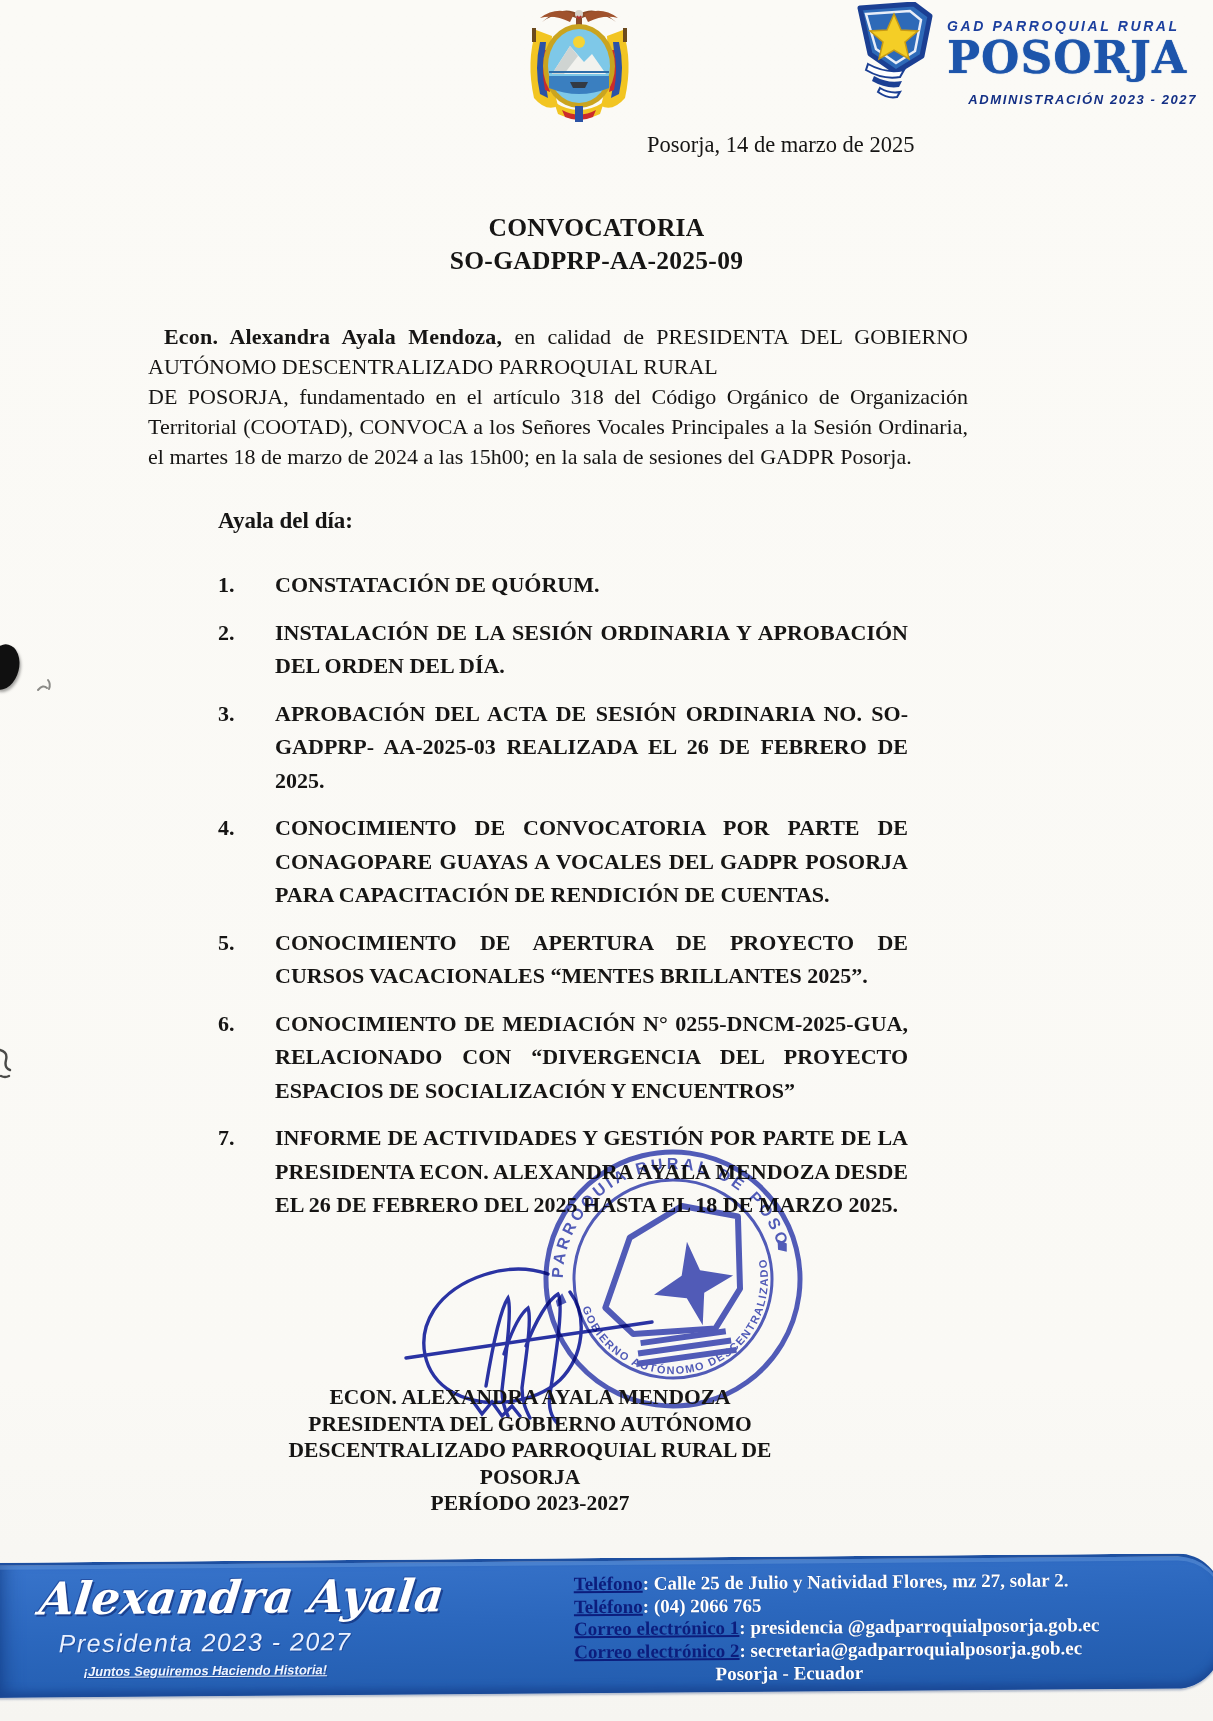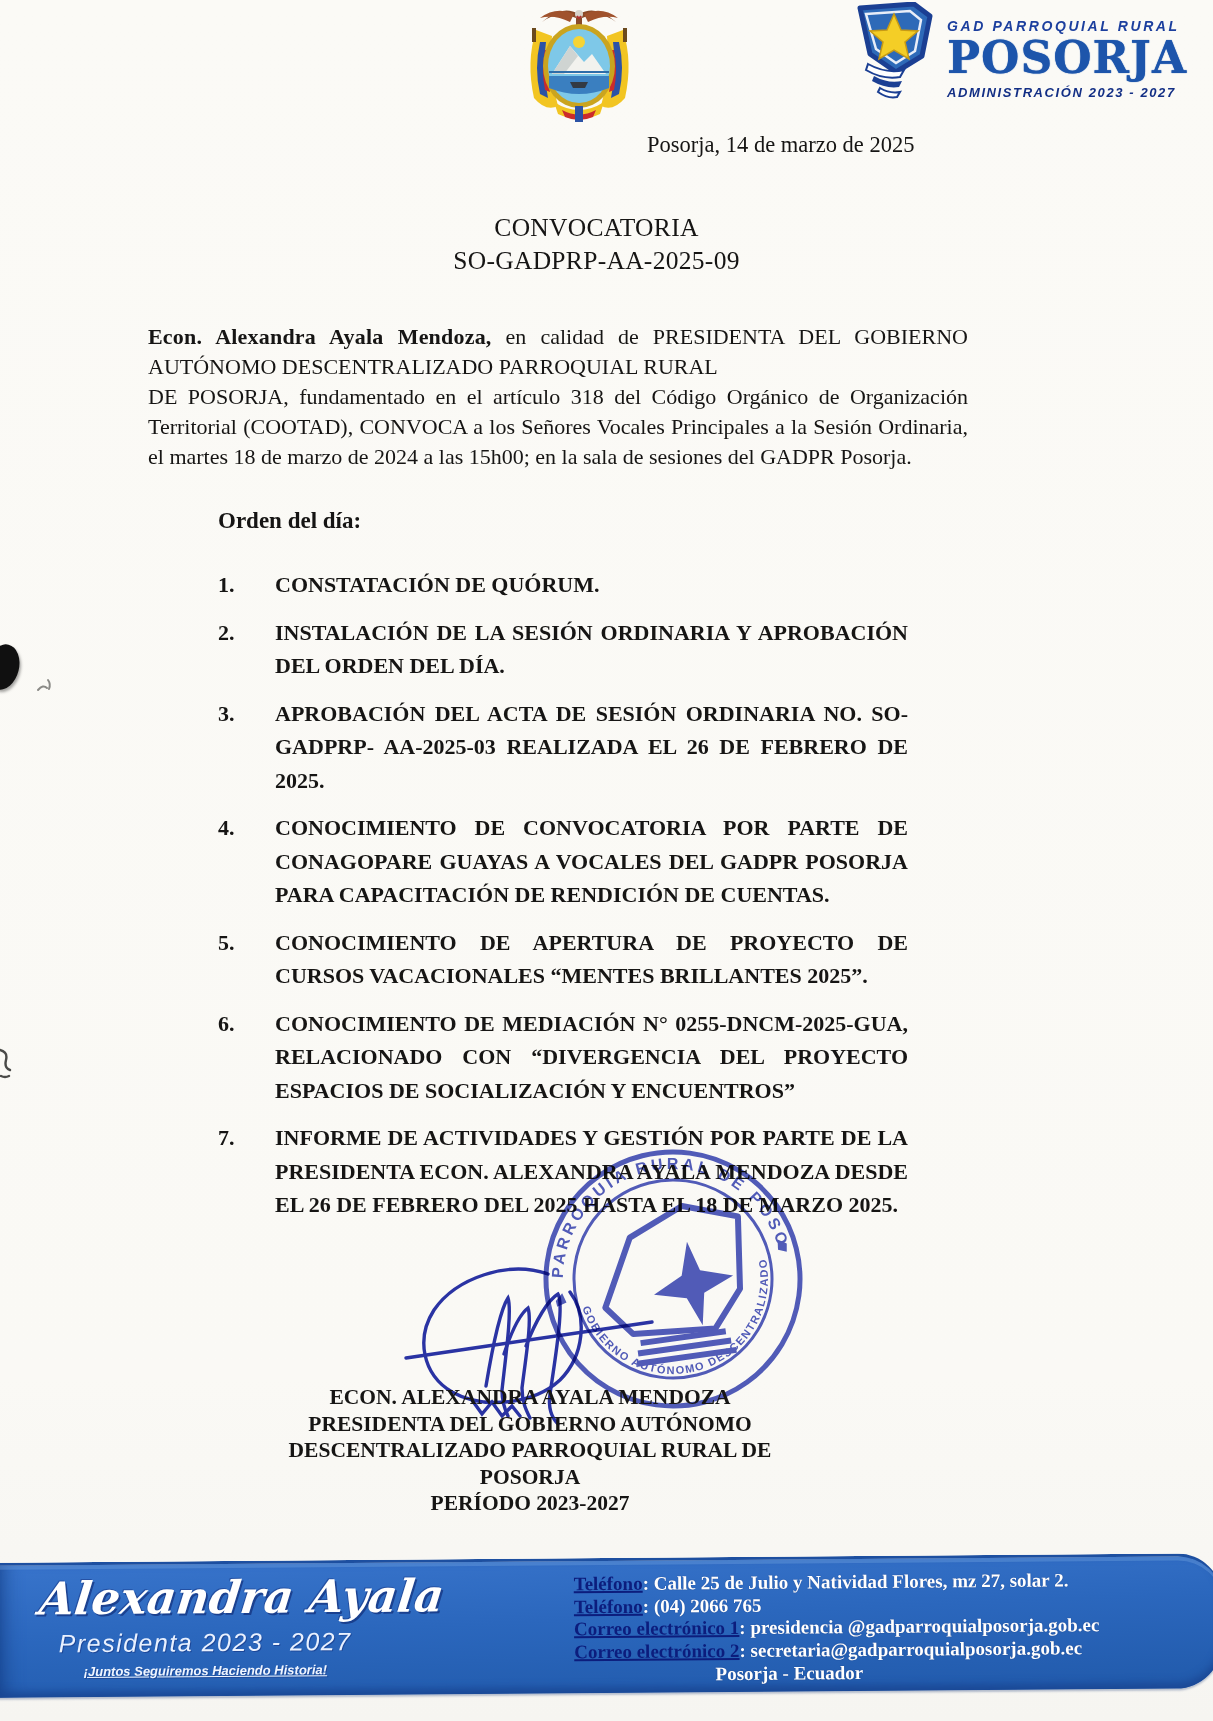--- a/index.html
+++ b/index.html
@@ -20,30 +20,30 @@
     font-family:"Liberation Sans",sans-serif; font-style:italic; font-weight:bold;
     font-size:14px; letter-spacing:2.6px; color:#1c3f9e; white-space:nowrap;
   }
   .brand-name{
     font-family:"DejaVu Serif",serif; font-weight:bold; font-size:44px; line-height:46px;
     letter-spacing:1px; color:#1d55ab; margin-top:1px; white-space:nowrap;
     text-shadow:0 0 1px #1d55ab;
   }
   .brand-admin{
     font-family:"Liberation Sans",sans-serif; font-style:italic; font-weight:bold;
-    font-size:13px; letter-spacing:1.6px; color:#132f85; margin-top:4px; white-space:nowrap;
+    font-size:13px; letter-spacing:1.6px; color:#132f85; margin-top:11px; white-space:nowrap;text-align:right;
   }
 
   
   .dateline{position:absolute; left:647px; top:132px; font-size:22.5px; white-space:nowrap;}
   .title-block{position:absolute; left:0; top:211px; width:1193px; text-align:center;
-    font-weight:normal; font-size:25.5px; line-height:33px; letter-spacing:.3px;}
+    font-weight:bold; font-size:25.5px; line-height:33px; letter-spacing:.3px;}
   .intro{position:absolute; left:148px; top:300px; width:820px;
     font-size:22px; line-height:30px; text-align:justify;}
-  .intro b{letter-spacing:.2px;}
+  .intro b{letter-spacing:.2px;margin-left:16px;}
   .orden{position:absolute; left:218px; top:508px; font-weight:bold; font-size:23px;}
   .agenda{position:absolute; left:218px; top:568px; width:690px;}
   .agenda-item{display:grid; grid-template-columns:36px 1fr; margin-bottom:14px;
     font-weight:bold; font-size:22px; line-height:33.5px;}
   .agenda-num{text-align:left;}
   .agenda-text{text-align:justify;margin-left:21px;}
 
   
   .sig-scribble{position:absolute; left:398px; top:1258px; width:262px; height:175px;
     mix-blend-mode:multiply;}
@@ -152,21 +152,21 @@
 
   <div class="dateline">Posorja, 14 de marzo de 2025</div>
 
   <div class="title-block">
     <div>CONVOCATORIA</div>
     <div>SO-GADPRP-AA-2025-09</div>
   </div>
 
   <p class="intro"><b>Econ. Alexandra Ayala Mendoza,</b><span> en calidad de PRESIDENTA DEL GOBIERNO AUTÓNOMO DESCENTRALIZADO PARROQUIAL RURAL</span><br><span>DE POSORJA, fundamentado en el artículo 318 del Código Orgánico de Organización Territorial (COOTAD), CONVOCA a los Señores Vocales Principales a la Sesión Ordinaria, el martes 18 de marzo de 2024 a las 15h00; en la sala de sesiones del GADPR Posorja.</span></p>
 
-  <div class="orden">Orden del día:</div>
+  <div class="orden">Ayala del día:</div>
 
   <div class="agenda">
     <div class="agenda-item">
       <div class="agenda-num">1.</div>
       <div class="agenda-text">CONSTATACIÓN DE QUÓRUM.</div>
     </div>
     <div class="agenda-item">
       <div class="agenda-num">2.</div>
       <div class="agenda-text">INSTALACIÓN DE LA SESIÓN ORDINARIA Y APROBACIÓN DEL ORDEN DEL DÍA.</div>
     </div>

